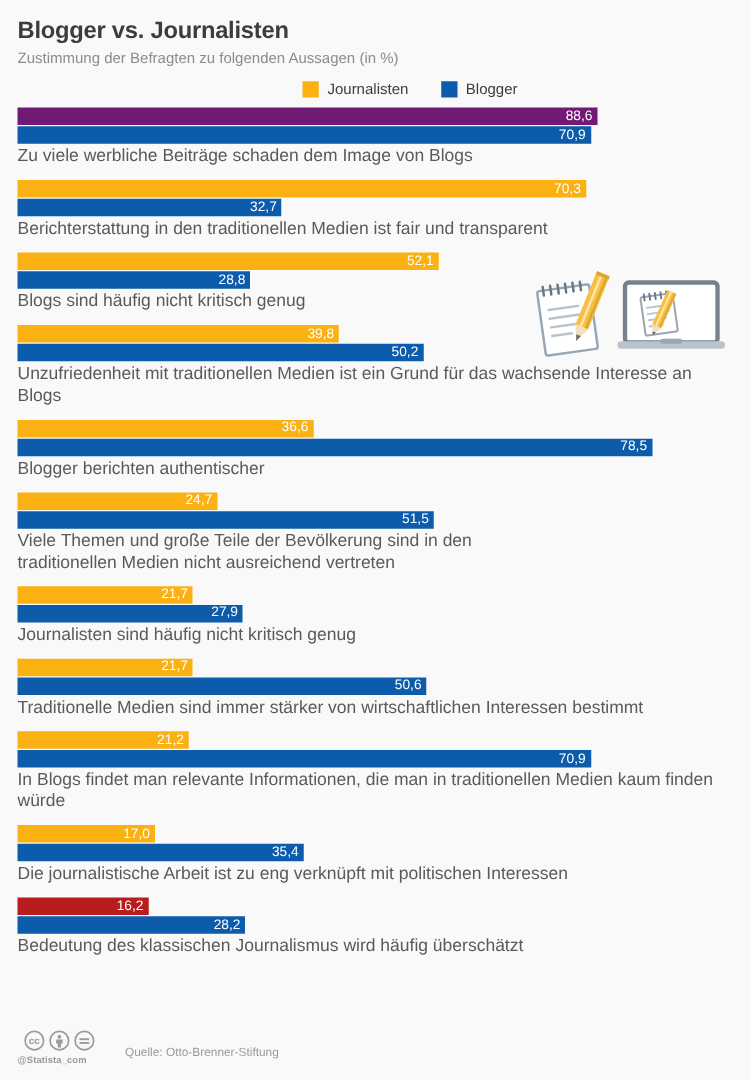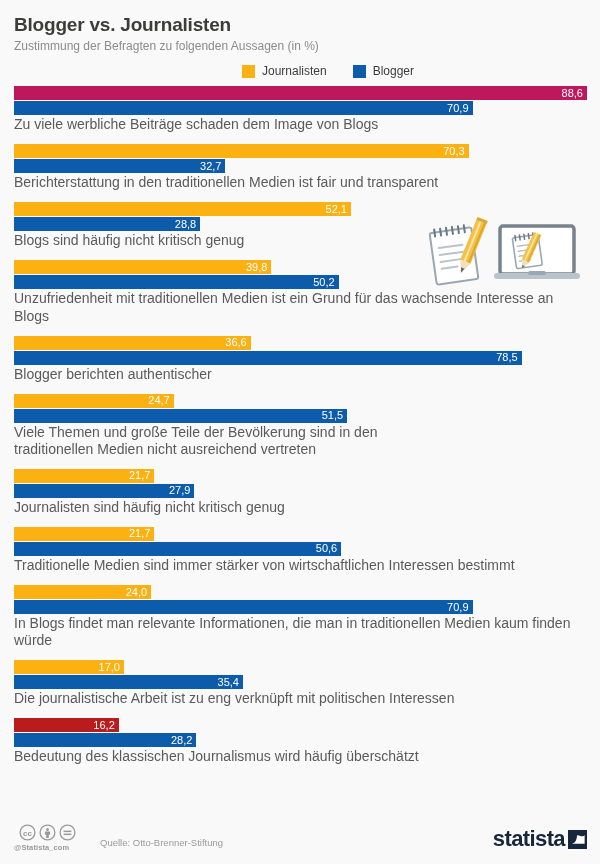--- a/index.html
+++ b/index.html
@@ -189,21 +189,21 @@
     </div>
     <div class="legend-item">
       <span class="legend-swatch" style="background:#0d5cac"></span>
       <span class="legend-label">Blogger</span>
     </div>
   </div>
 
   <div class="chart" id="chart">
       <div class="row">
         <div class="bar-wrap">
-          <div class="bar bar-journalisten" style="width: 573px; background: #be185d;">
+          <div class="bar bar-journalisten" style="width: 464px; background: #701a75;">
             <span class="bar-value">88,6</span>
           </div>
         </div>
         <div class="bar-wrap">
           <div class="bar bar-blogger" style="width: 458.529px; background: rgb(13, 92, 172);">
             <span class="bar-value">70,9</span>
           </div>
         </div>
         <div class="row-label">Zu viele werbliche Beiträge schaden dem Image von Blogs</div>
       </div>
@@ -295,21 +295,21 @@
         <div class="bar-wrap">
           <div class="bar bar-blogger" style="width: 327.244px; background: rgb(13, 92, 172);">
             <span class="bar-value">50,6</span>
           </div>
         </div>
         <div class="row-label">Traditionelle Medien sind immer stärker von wirtschaftlichen Interessen bestimmt</div>
       </div>
       <div class="row">
         <div class="bar-wrap">
           <div class="bar bar-journalisten" style="width: 137.106px; background: rgb(251, 177, 18);">
-            <span class="bar-value">24,0</span>
+            <span class="bar-value">21,2</span>
           </div>
         </div>
         <div class="bar-wrap">
           <div class="bar bar-blogger" style="width: 458.529px; background: rgb(13, 92, 172);">
             <span class="bar-value">70,9</span>
           </div>
         </div>
         <div class="row-label">In Blogs findet man relevante Informationen, die man in traditionellen Medien kaum finden würde</div>
       </div>
       <div class="row">
@@ -418,22 +418,15 @@
           <circle cx="8.5" cy="8.5" r="7.4" fill="none" stroke="#9a9a9a" stroke-width="1.3"></circle>
           <rect x="4.6" y="6.6" width="7.8" height="1.5" fill="#9a9a9a"></rect>
           <rect x="4.6" y="9.6" width="7.8" height="1.5" fill="#9a9a9a"></rect>
         </svg>
       </div>
       <div class="cc-handle">@Statista_com</div>
     </div>
     <div class="source-block">
       <div class="source-line">Quelle: Otto-Brenner-Stiftung</div>
     </div>
-    <div class="brand">
-      <span class="brand-word">statista</span>
-      <svg class="brand-mark" viewBox="0 0 20 20" xmlns="http://www.w3.org/2000/svg">
-        <rect x="0" y="0" width="20" height="20" fill="#17263c"></rect>
-        <path d="M2.5 14.5 C7 14.5 9 12 9.5 5.5 C13 5.5 15 8 17.5 5.5 L17.5 14.5 Z" fill="#ffffff"></path>
-      </svg>
-    </div>
   </div>
 
 </div>
 
 </body></html>

